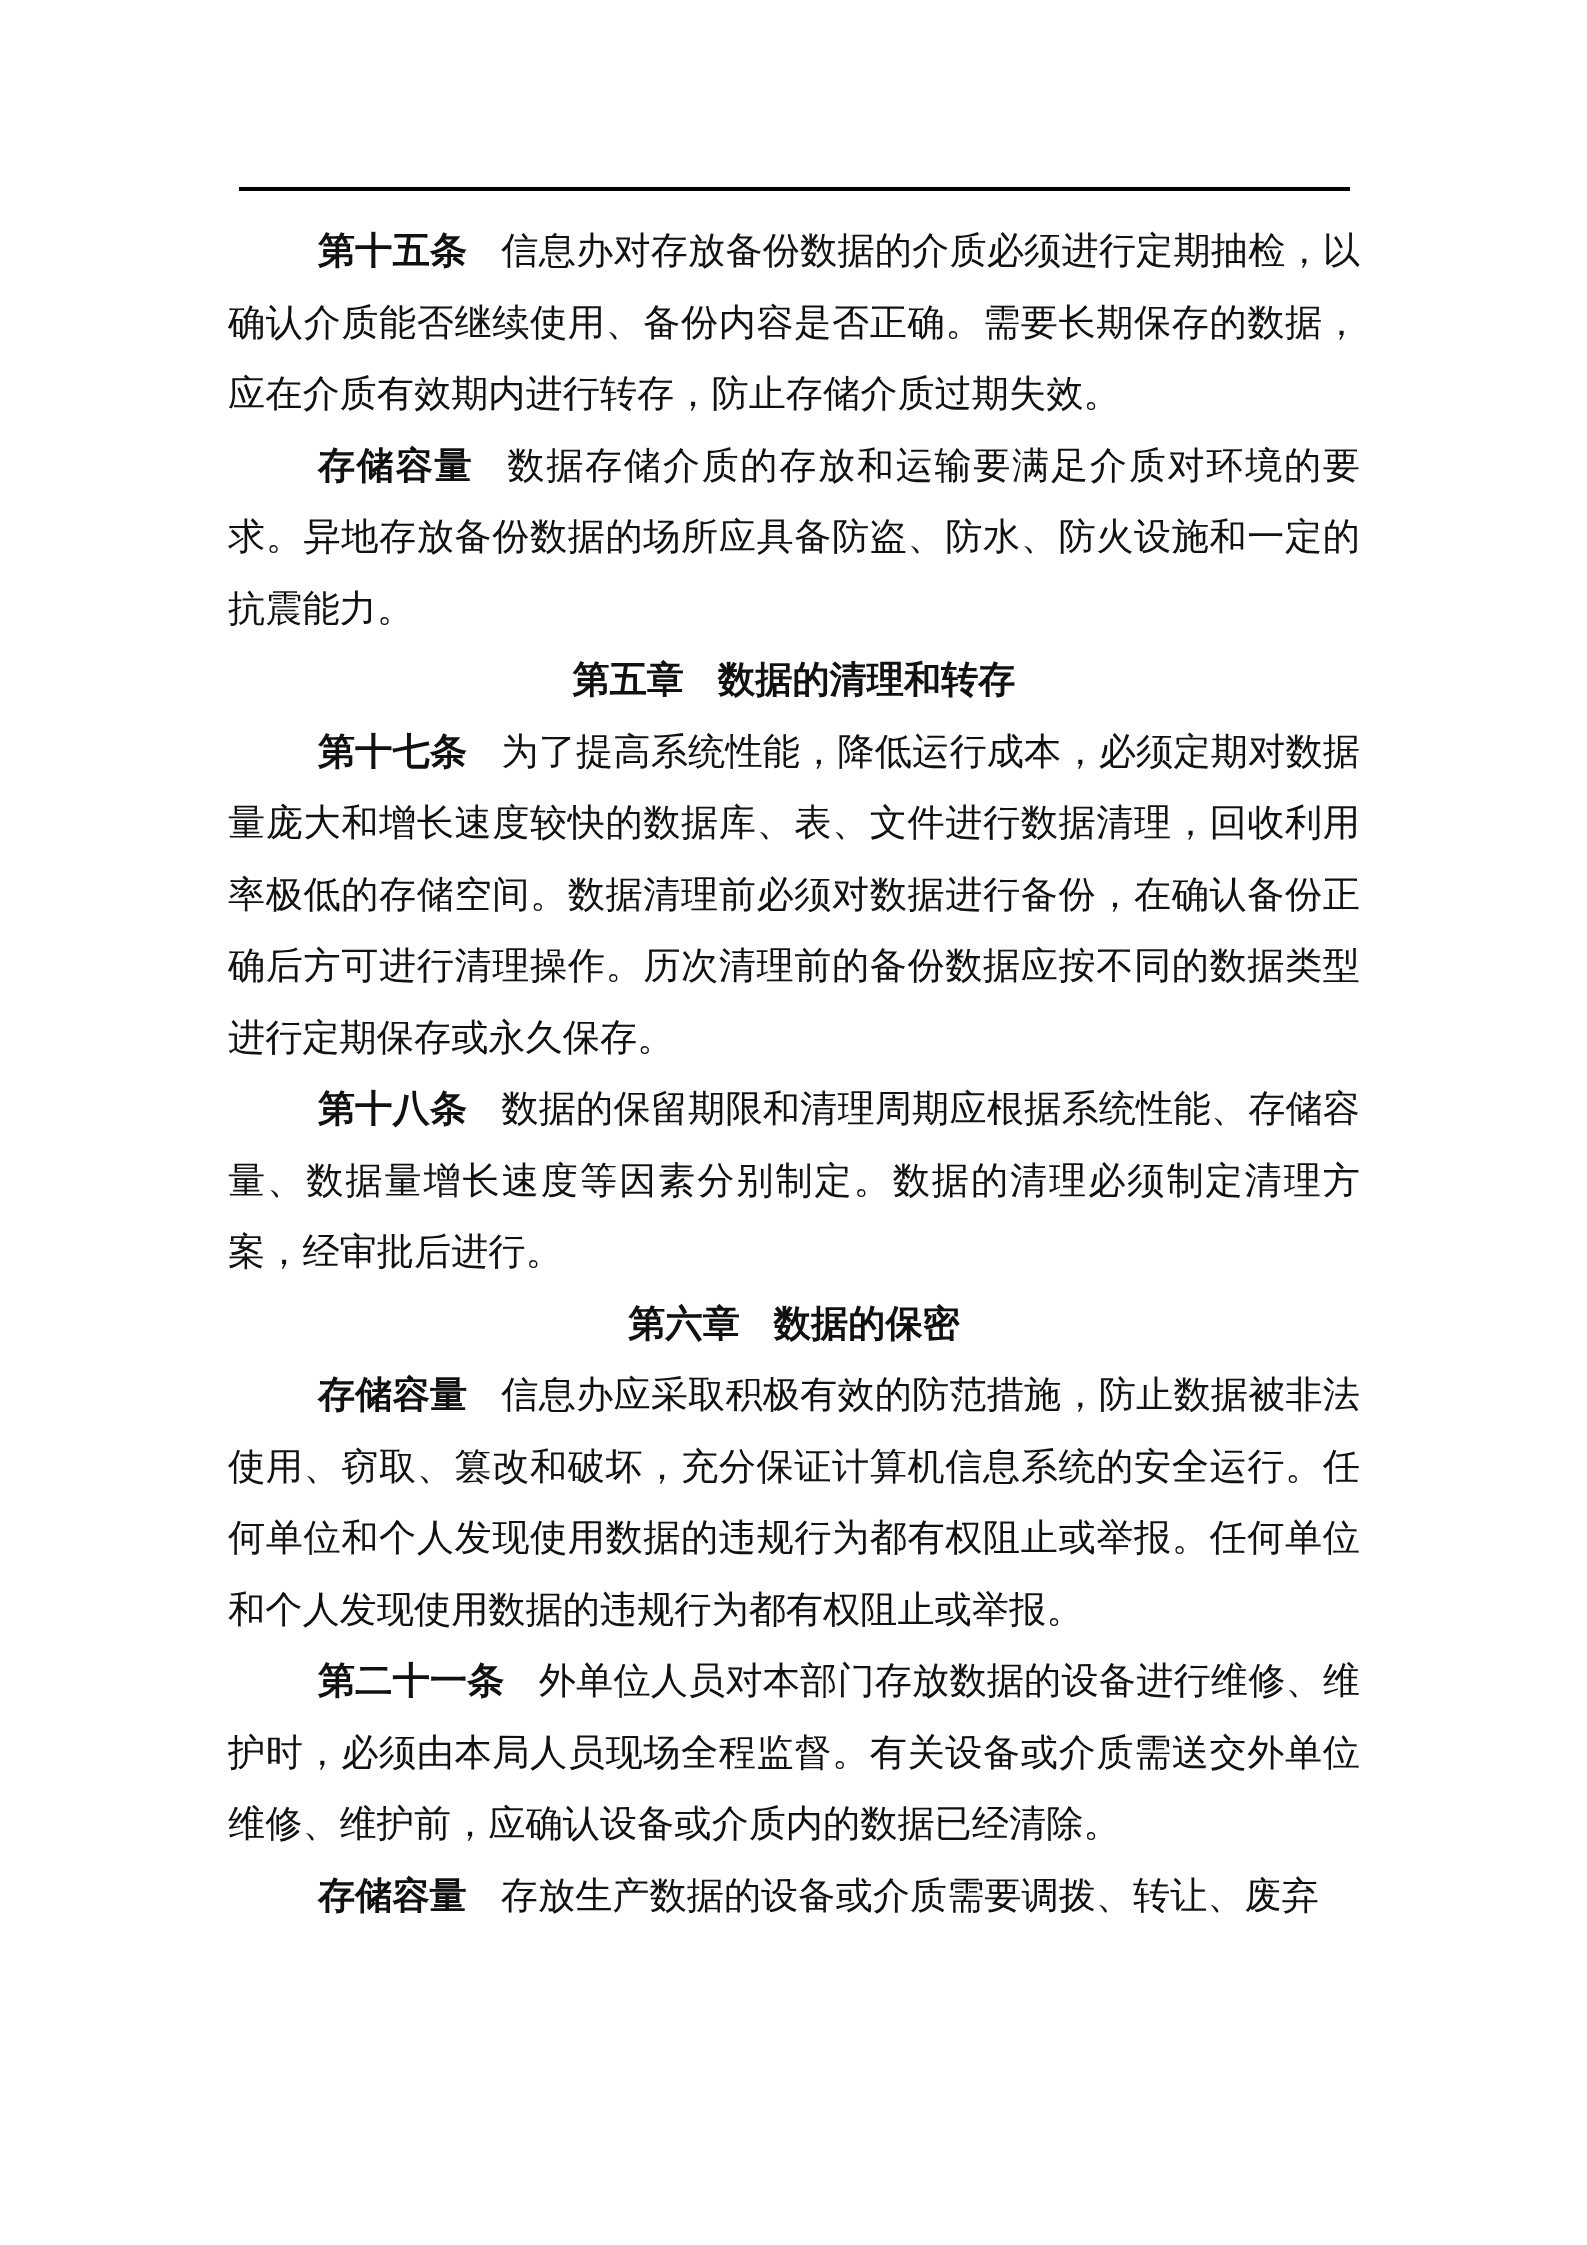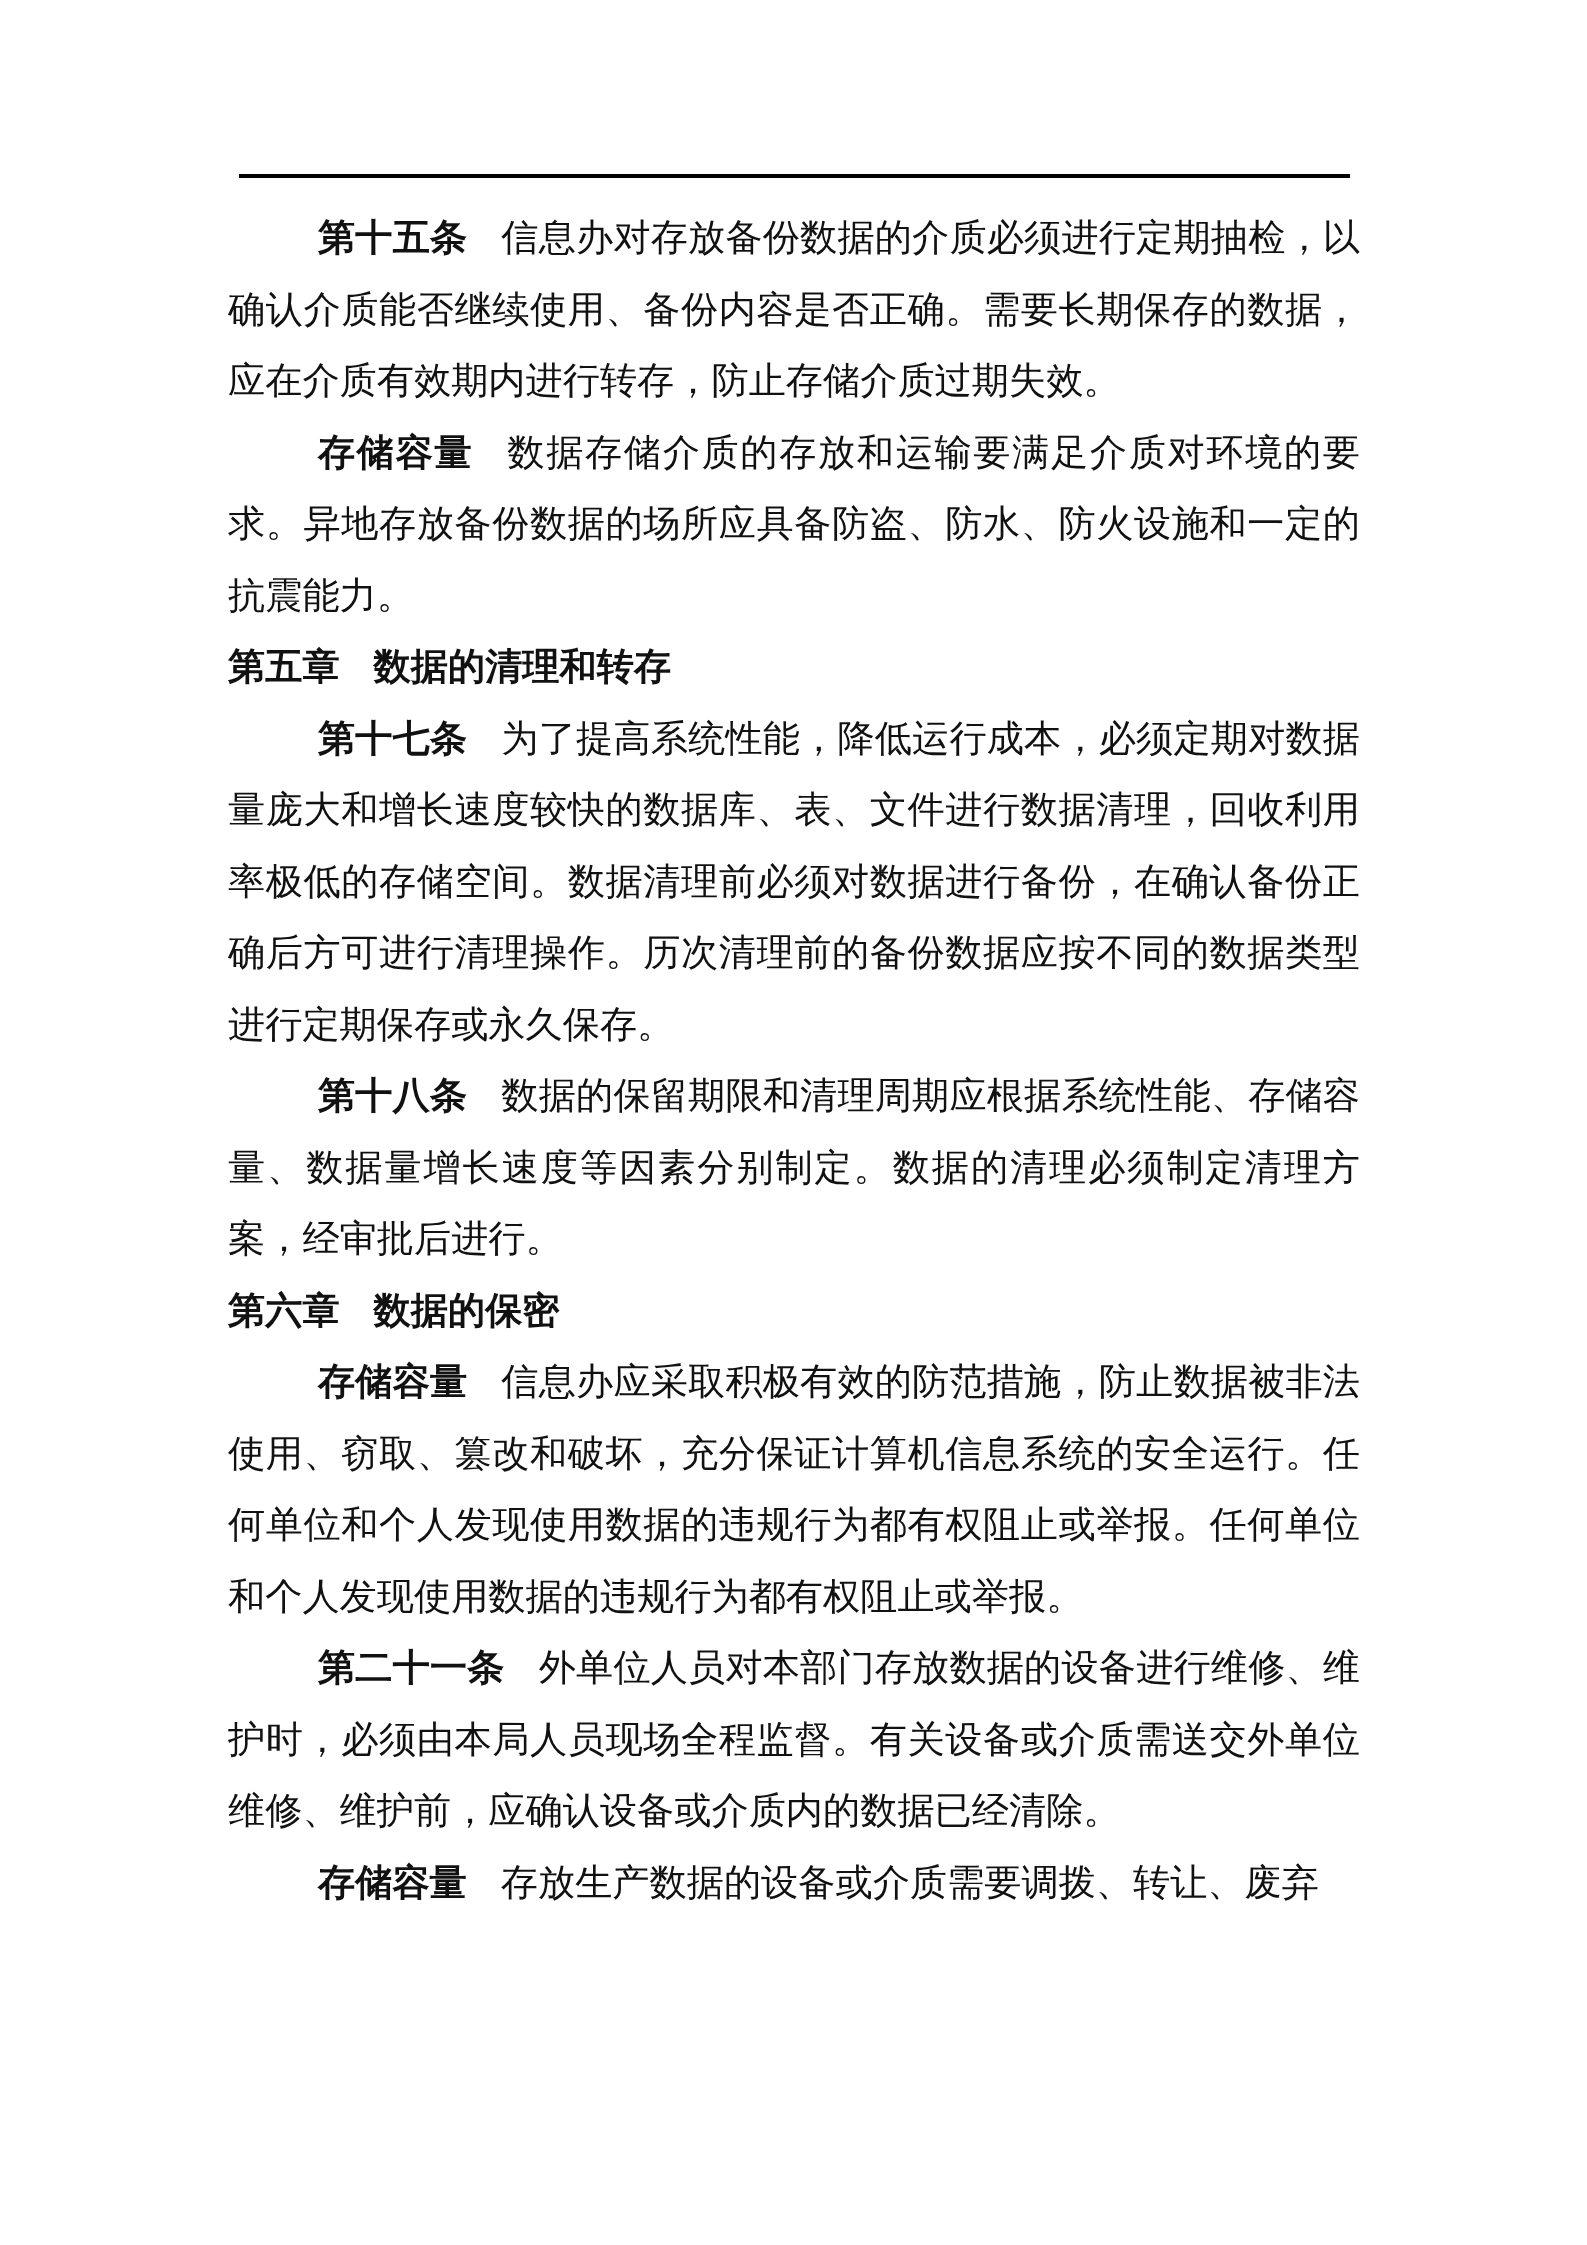--- a/index.html
+++ b/index.html
@@ -7,20 +7,21 @@
     padding: 0;
     background: #ffffff;
     font-family: "Liberation Serif", "DejaVu Serif", serif;
   }
   .page {
     position: relative;
     width: 1587px;
     height: 2083px;
     background: #ffffff;
     overflow: hidden;
+    margin-top: 13px;
   }
   .header-rule {
     position: absolute;
     left: 239px;
     top: 174px;
     width: 1111px;
     height: 4px;
     background: #000000;
   }
   .content {
@@ -39,21 +40,21 @@
     padding: 0;
   }
   .para {
     text-indent: 90px;
   }
   .num {
     font-weight: bold;
     margin-right: 34px;
   }
   .heading {
-    text-align: left;
+    text-align: center;
     text-indent: 0;
     font-weight: bold;
   }
   .extra-space {
     margin-top: 84px;
   }
 </style>
 </head>
 <body>
 

